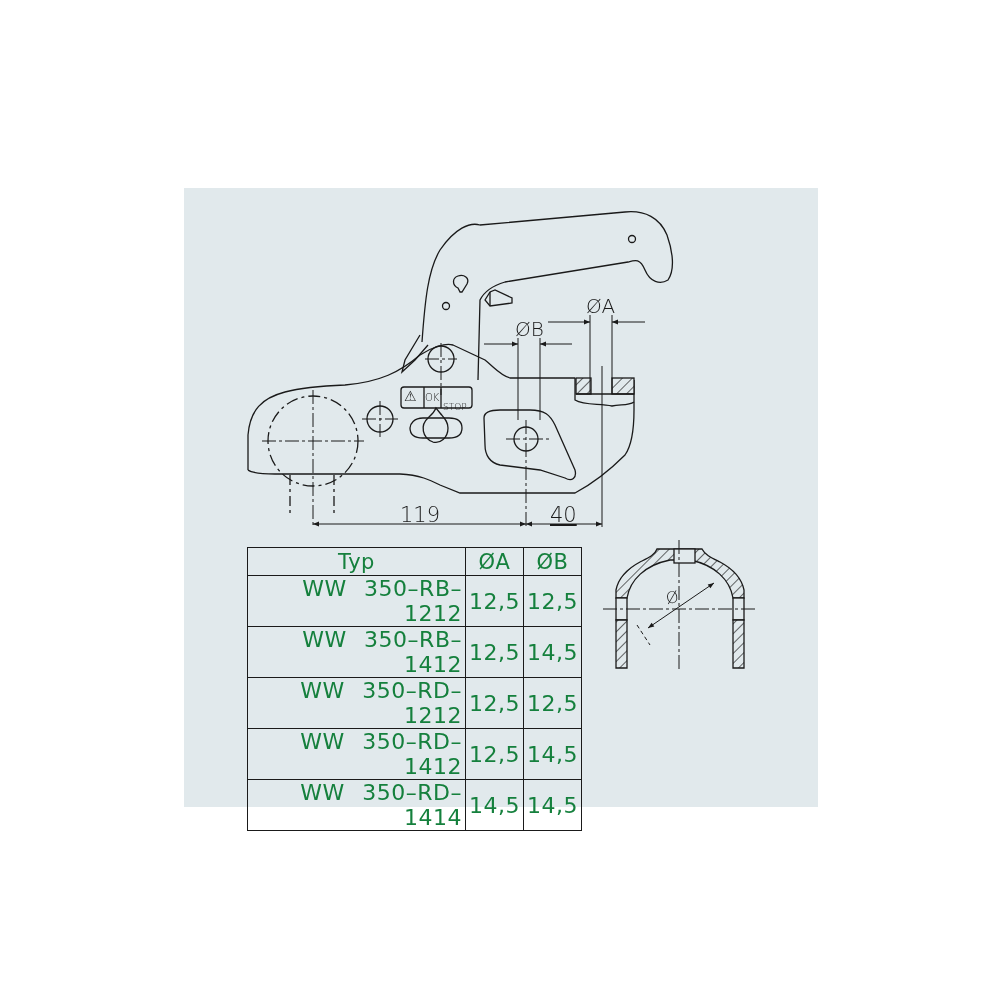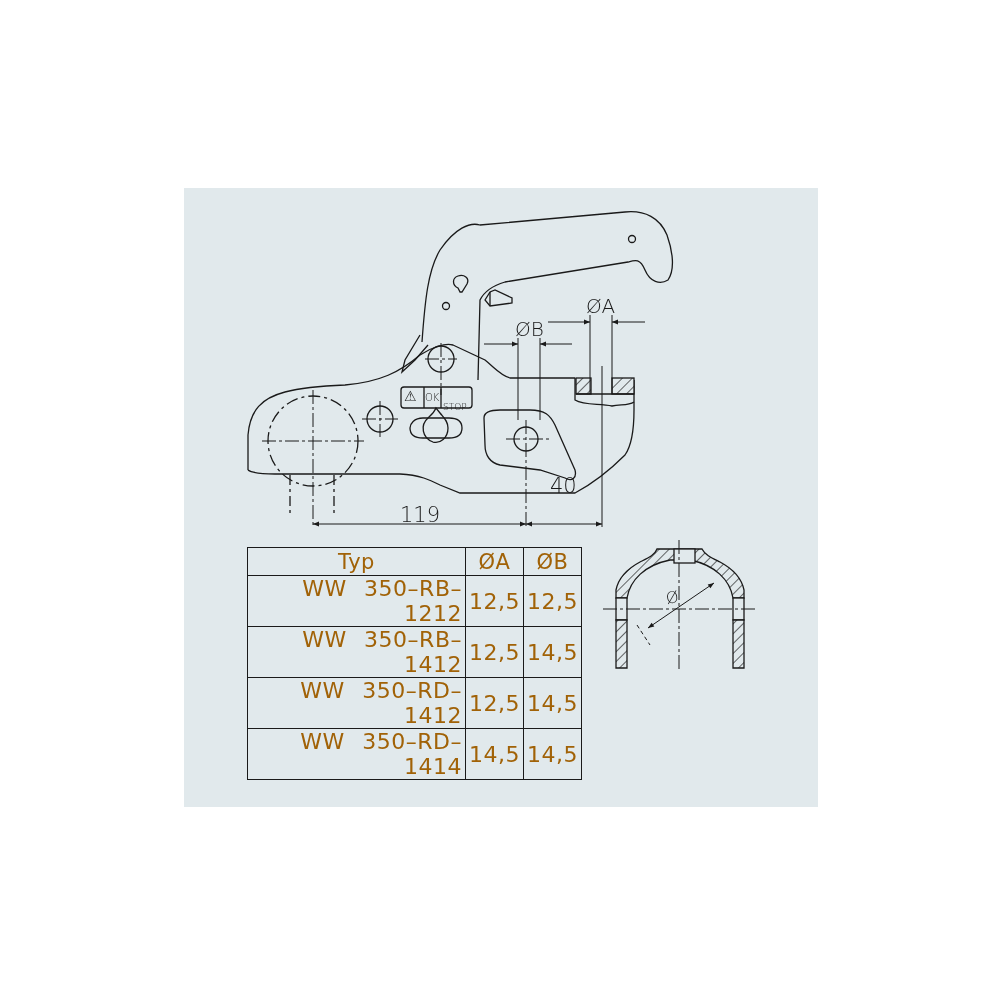--- a/index.html
+++ b/index.html
@@ -1,20 +1,20 @@
 <!DOCTYPE html>
 <html><head>
 <meta charset="utf-8">
 <style>
   html,body{margin:0;padding:0;background:#ffffff;}
   body{width:1000px;height:1000px;position:relative;overflow:hidden;font-family:"DejaVu Sans",sans-serif;}
   #panel{position:absolute;left:184px;top:188px;width:634px;height:619px;background:#e1e9ec;}
   #drawing{position:absolute;left:0;top:0;width:1000px;height:1000px;}
   .lbl{position:absolute;font-family:"DejaVu Sans",sans-serif;color:#1a1a1a;font-weight:300;line-height:1;white-space:nowrap;}
-  #spec-table{position:absolute;left:247px;top:547px;border-collapse:collapse;font-family:"DejaVu Sans",sans-serif;color:#a16207;}
+  #spec-table{position:absolute;left:247px;top:547px;border-collapse:collapse;font-family:"DejaVu Sans",sans-serif;color:#15803d;}
   #spec-table th,#spec-table td{border:1.5px solid #1a1a1a;height:33px;padding:0 3px;font-size:22px;font-weight:normal;letter-spacing:0.5px;}
   #spec-table th{height:27px;font-size:21px;text-align:center;}
   #spec-table td.typ{width:208px;text-align:right;padding-left:6px;word-spacing:10px;}
   #spec-table td.num,#spec-table th.num{width:51px;text-align:center;}
 </style>
 </head>
 <body>
 
 <div id="panel"></div>
 
@@ -115,21 +115,21 @@
   </g>
   <g fill="none" stroke="#1a1a1a" stroke-width="1" stroke-dasharray="14,3,3,3">
     <line x1="603" y1="609" x2="757" y2="609"></line>
     <line x1="679" y1="540" x2="679" y2="670"></line>
   </g>
 </svg>
 
 <div class="lbl" style="left:586px;top:296px;font-size:20px;">ØA</div>
 <div class="lbl" style="left:515px;top:319px;font-size:20px;">ØB</div>
 <div class="lbl" style="left:400px;top:505px;font-size:21px;">119</div>
-<div class="lbl" style="left:550px;top:476px;font-size:21px;">40</div>
+<div class="lbl" style="left:550px;top:505px;font-size:21px;text-decoration:underline;">40</div>
 <div class="lbl" style="left:666px;top:590px;font-size:16px;transform:rotate(-10deg);">Ø</div>
 
 <div class="lbl" style="left:404px;top:389px;font-size:14px;font-weight:bold;">⚠</div>
 <div class="lbl" style="left:425px;top:393px;font-size:10px;">OK</div>
 <div class="lbl" style="left:443px;top:403px;font-size:9px;">STOP</div>
 
 <table id="spec-table">
   <thead>
     <tr>
       <th>Typ</th>
@@ -142,20 +142,25 @@
       <td class="typ">WW 350–RB–1212</td>
       <td class="num">12,5</td>
       <td class="num">12,5</td>
     </tr>
     <tr>
       <td class="typ">WW 350–RB–1412</td>
       <td class="num">12,5</td>
       <td class="num">14,5</td>
     </tr>
     <tr>
+      <td class="typ">WW 350–RD–1212</td>
+      <td class="num">12,5</td>
+      <td class="num">12,5</td>
+    </tr>
+    <tr>
       <td class="typ">WW 350–RD–1412</td>
       <td class="num">12,5</td>
       <td class="num">14,5</td>
     </tr>
     <tr>
       <td class="typ">WW 350–RD–1414</td>
       <td class="num">14,5</td>
       <td class="num">14,5</td>
     </tr>
   </tbody>

